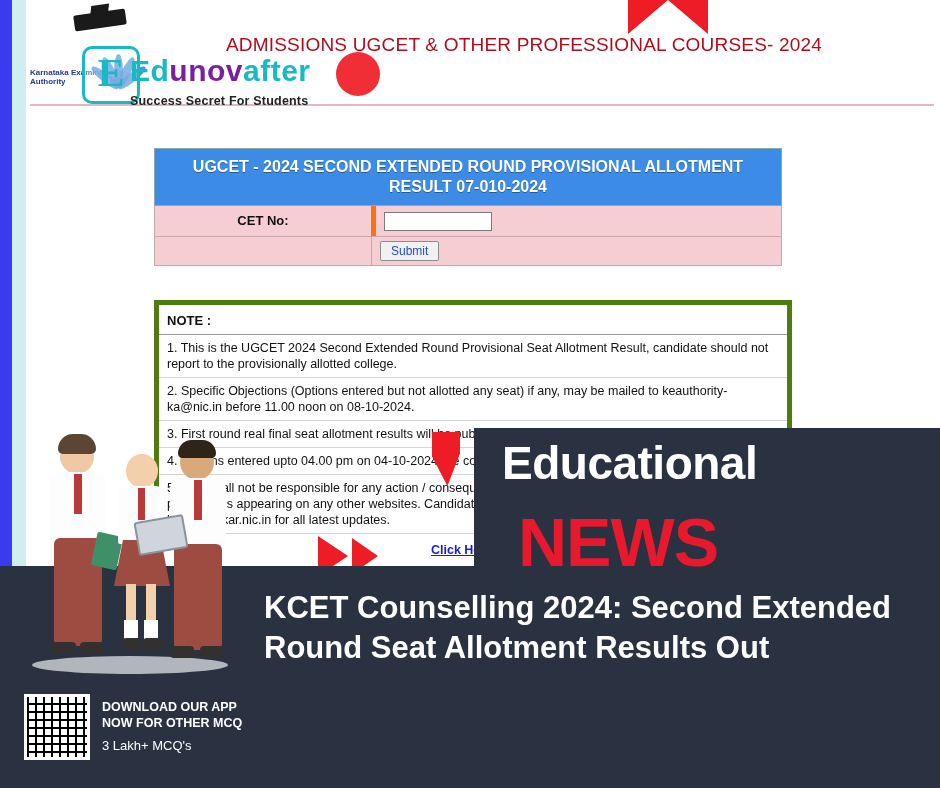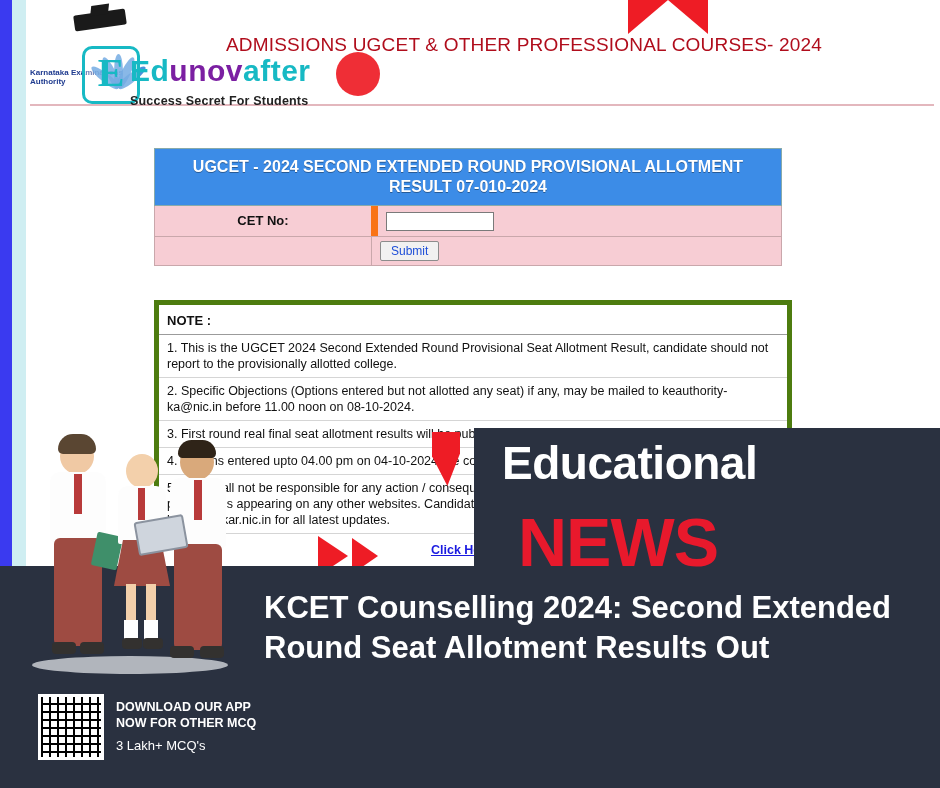--- a/index.html
+++ b/index.html
@@ -78,21 +78,21 @@
   .result-title{
     background:#3c8ce7;border:1px solid #8aa;padding:8px 6px;
     text-align:center;color:#ffffff;font-weight:bold;font-size:16px;line-height:1.25;
     text-shadow:0 1px 0 rgba(0,0,0,.35);
   }
   .cet-row{
     display:flex;border:1px solid #c9a7ab;border-top:none;background:#f7cdd4;
   }
   .cet-label{
     width:216px;text-align:center;font-weight:bold;font-size:13px;color:#111;
-    padding:7px 0;border-right:7px solid #f97316;
+    padding:7px 0;border-right:5px solid #f97316;
   }
   .cet-input-cell{padding:5px 8px;}
   .cet-input{
     width:100px;height:17px;border:1px solid #7a7a7a;background:#ffffff;
     font-size:12px;padding:0 3px;
   }
   .submit-row{
     display:flex;border:1px solid #c9a7ab;border-top:none;background:#f7cdd4;
   }
   .submit-spacer{width:216px;border-right:1px solid #c9a7ab;}
@@ -203,21 +203,21 @@
     position:absolute;left:24px;top:424px;width:218px;height:250px;
   }
   .stud{position:absolute;}
   .head{border-radius:50%;}
   .shadow{
     position:absolute;left:8px;top:232px;width:196px;height:18px;
     background:#c9ccd2;border-radius:50%;opacity:.85;
   }
 
   
-  .qr-block{position:absolute;left:24px;top:694px;width:250px;height:82px;margin-left:14px;}
+  .qr-block{position:absolute;left:24px;top:694px;width:250px;height:82px;}
   .qr{
     position:absolute;left:0;top:0;width:66px;height:66px;background:#ffffff;
     padding:3px;box-sizing:border-box;
   }
   .qr i{
     display:block;width:100%;height:100%;
     background:
       linear-gradient(90deg,#000 2px,transparent 2px) 0 0/8px 8px,
       linear-gradient(0deg,#000 2px,transparent 2px) 0 0/8px 8px,
       #fff;

